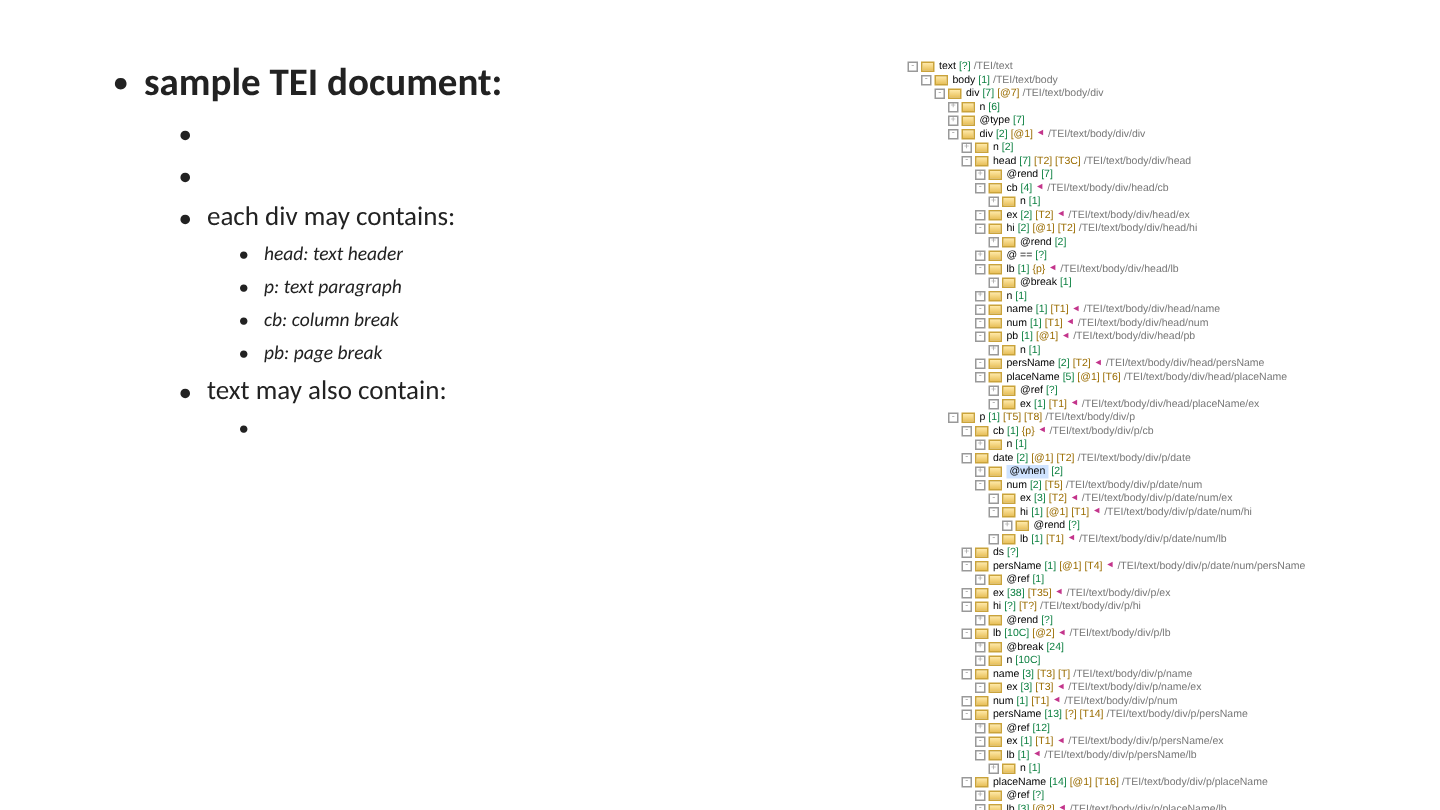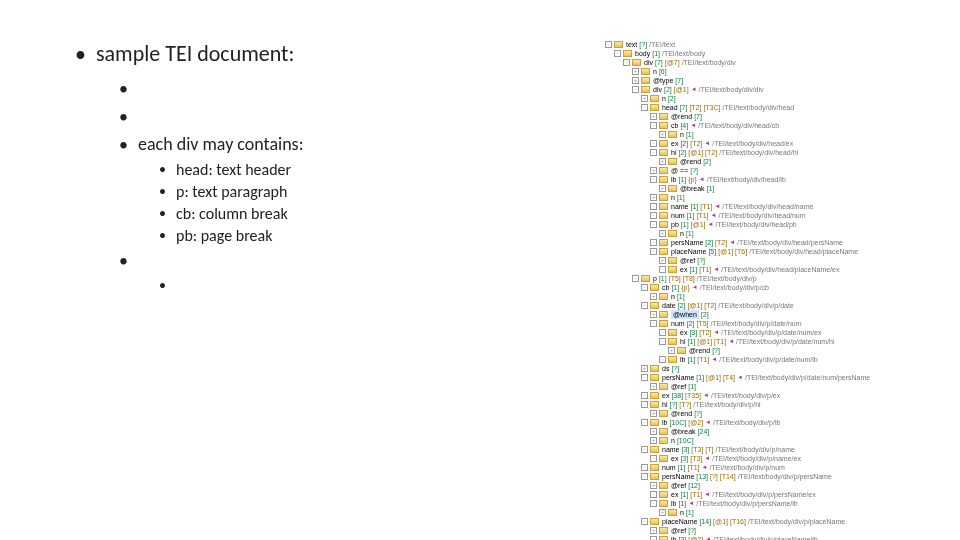--- a/index.html
+++ b/index.html
@@ -29,27 +29,27 @@
     font-size: 37px;
     font-weight: 400;
     margin: 5px 0 28px 0;
     color: #000;
   }
   ul { list-style: none; padding: 0; margin: 0; }
   .bullet-row { display: flex; align-items: flex-start; margin: 0; }
   .dot { flex: 0 0 auto; margin-right: 10px; }
   .lvl1 > .bullet-row { margin-left: 10px; margin-bottom: 8px; }
   .lvl1 > .bullet-row > .dot { font-size: 22px; line-height: 26px; margin-top: 2px; }
-  .lvl1 > .bullet-row > .txt { font-size: 22px; line-height: 28px; }
+  .lvl1 > .bullet-row > .txt { font-size: 26px; line-height: 28px; font-weight: bold; }
   .lvl2 > .bullet-row { margin-left: 54px; margin-bottom: 4px; }
   .lvl2 > .bullet-row > .dot { font-size: 18px; line-height: 22px; margin-top: 2px; }
   .lvl2 > .bullet-row > .txt { font-size: 18px; line-height: 24px; }
   .lvl3 > .bullet-row { margin-left: 94px; margin-bottom: 2px; }
   .lvl3 > .bullet-row > .dot { font-size: 14px; line-height: 18px; margin-top: 1px; }
-  .lvl3 > .bullet-row > .txt { font-size: 16px; line-height: 20px; }
+  .lvl3 > .bullet-row > .txt { font-size: 13px; line-height: 20px; font-style: italic; }
   .tree {
     font-family: Tahoma, Arial, sans-serif;
     font-size: 7px;
     line-height: 9px;
     color: #333;
     white-space: nowrap;
   }
   .tn { display: flex; align-items: center; height: 9px; }
   .tn .sp { display:inline-block; }
   .box { width:7px; height:7px; border:1px solid #999; display:inline-flex; align-items:center; justify-content:center; font-size:6px; color:#999; margin-right:2px; box-sizing:border-box; }
@@ -111,20 +111,21 @@
                   <div class="bullet-row">
                     <span class="dot">•</span>
                     <span class="txt">pb: page break</span>
                   </div>
                 </li>
             </ul>
           </li>
           <li class="lvl2">
             <div class="bullet-row">
                 <span class="dot">•</span>
+                <span class="txt">text may also contain:</span>
               </div>
             <ul>
               <li class="lvl3">
                   <div class="bullet-row">
                     <span class="dot">•</span>
                   </div>
                 </li>
             </ul>
           </li>
         </ul>

